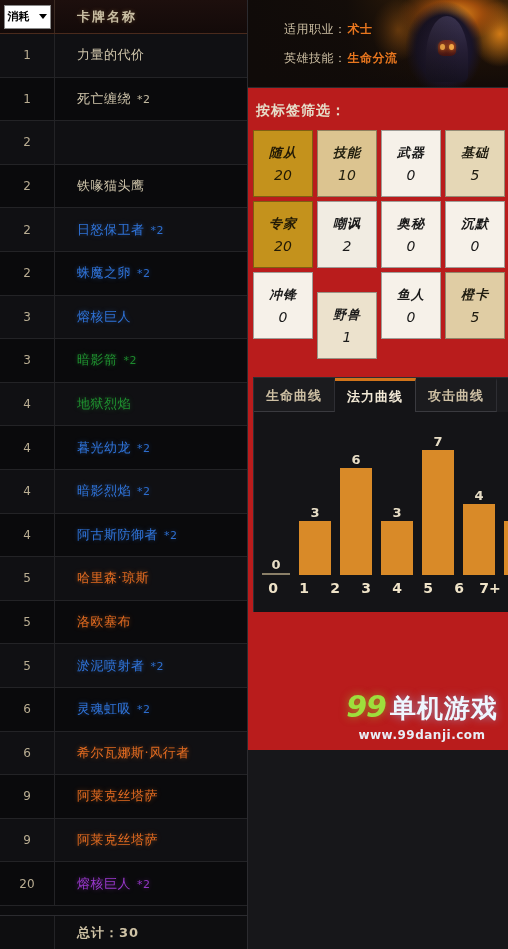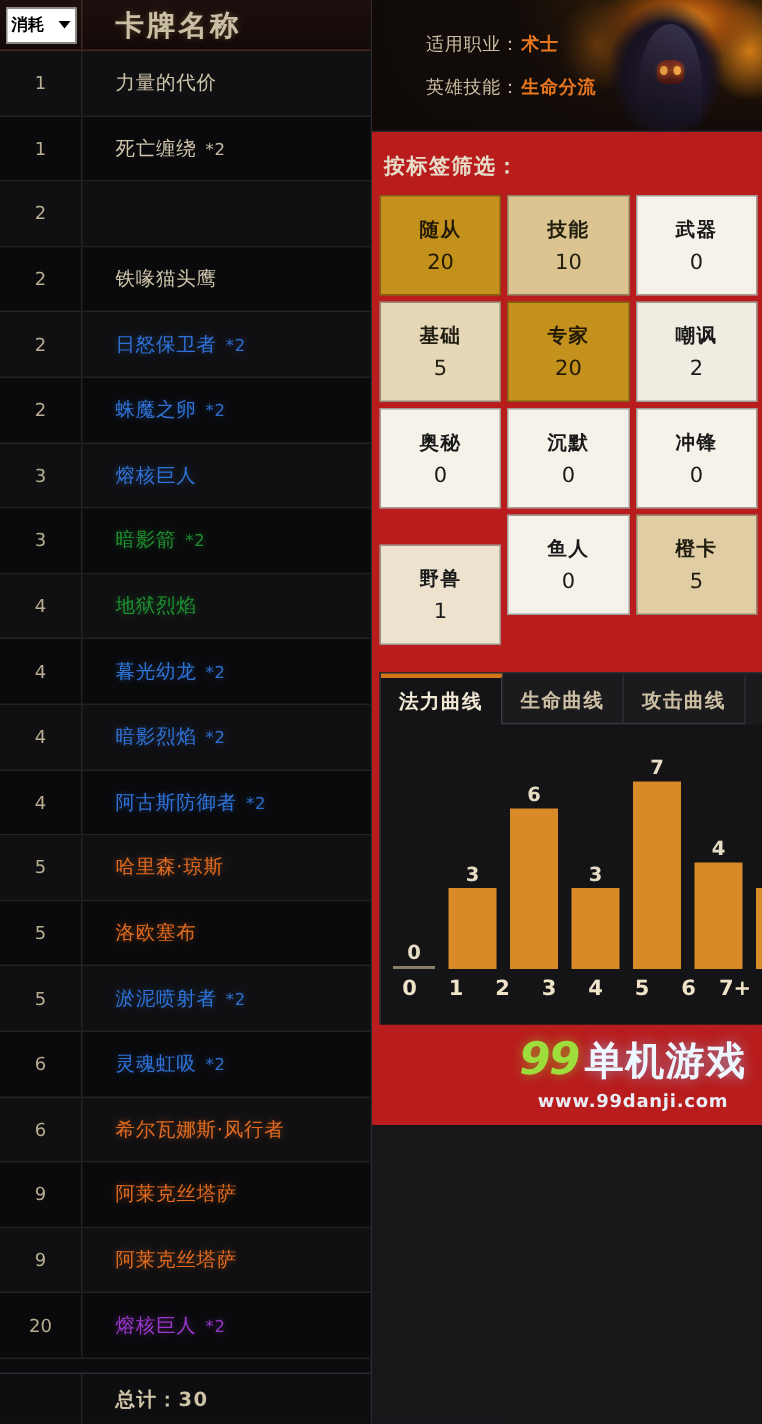--- a/index.html
+++ b/index.html
@@ -26,21 +26,21 @@
     border-right:1px solid #3a2a22; position:relative; }
   .cost-select {
     width:47px; height:24px; background:#ffffff; border:1px solid #8a8a8a;
     display:flex; align-items:center; padding:0 3px; gap:2px;
     font-size:11px; color:#000; font-weight:bold; line-height:1;
   }
   .cost-select .cs-label { flex:1; white-space:nowrap; }
   .cs-arrow { width:0;height:0;border-left:4px solid transparent;border-right:4px solid transparent;
     border-top:5px solid #000; }
   .head-name { flex:1; display:flex; align-items:center; padding-left:22px;
-    font-size:19px; font-weight:bold; color:#c9bfa4;
+    font-size:13px; font-weight:bold; color:#c9bfa4;
     text-shadow:0 0 4px rgba(255,200,120,.25); letter-spacing:2px; }
 
   .deck-rows { flex:1; display:flex; flex-direction:column; }
   .drow { height:43.6px; display:flex; align-items:center;
     border-bottom:1px solid #232326; }
   .drow:nth-child(odd){ background:#101013; }
   .drow:nth-child(even){ background:#0a0a0c; }
   .d-cost { width:55px; text-align:center; font-size:12px; color:#b9ad92;
     border-right:1px solid #232326; height:100%;
     display:flex; align-items:center; justify-content:center; }
@@ -89,22 +89,22 @@
     background:linear-gradient(90deg,#100b09 0%, rgba(16,11,9,.92) 38%, rgba(16,11,9,.35) 62%, rgba(16,11,9,0) 82%); }
   .hero-info { position:absolute; left:0; top:0; width:100%; height:100%;
     display:flex; flex-direction:column; justify-content:center; gap:12px;
     padding-left:36px; }
   .hero-line { font-size:12px; color:#cdbfa3; white-space:nowrap; letter-spacing:.5px; }
   .hero-line b { color:#e8761e; font-weight:bold; margin-left:1px; }
 
   
   .filter-title { font-size:14px; font-weight:bold; color:#e6ddc9;
     letter-spacing:1px; padding:14px 0 10px 8px; }
-  .tag-grid { display:grid; grid-template-columns:repeat(3,1fr);
-    gap:4px; padding:0 3px 0 5px; }
+  .tag-grid { display:grid; grid-template-columns:repeat(4,1fr);
+    gap:4px; padding:0 3px 0 5px;font-style:italic; }
   .tag-cell { height:67px; display:flex; flex-direction:column;
     align-items:center; justify-content:center; gap:5px;
     color:#1a1a1a; border:1px solid rgba(0,0,0,.35); cursor:pointer; }
   .tag-cell .tg-name { font-size:13px; font-weight:bold; letter-spacing:1px; }
   .tag-cell .tg-count{ font-size:14px; }
 
   
   .chart-card { margin:18px 0 0 5px; width:258px; background:#1b1b1e;
     border:1px solid #2e2e33; border-bottom:none; position:relative; }
   .tabs { display:flex; height:34px; align-items:stretch; }
@@ -311,22 +311,22 @@
           <span class="tg-count">0</span>
         </div>
         <div class="tag-cell" style="background: rgb(224, 205, 164); color: rgb(31, 28, 16);">
           <span class="tg-name">橙卡</span>
           <span class="tg-count">5</span>
         </div>
       </div>
 
     <div class="chart-card">
       <div class="tabs" id="chart-tabs">
+          <div class="tab">生命曲线</div>
           <div class="tab active">法力曲线</div>
-          <div class="tab">生命曲线</div>
           <div class="tab">攻击曲线</div>
         </div>
       <div class="chart-body">
         <div class="plot" id="plot">
             <div class="bar-slot">
               <span class="bar-val">0</span>
               <div class="bar zero" style="height:0px"></div>
             </div>
             <div class="bar-slot">
               <span class="bar-val">3</span>

